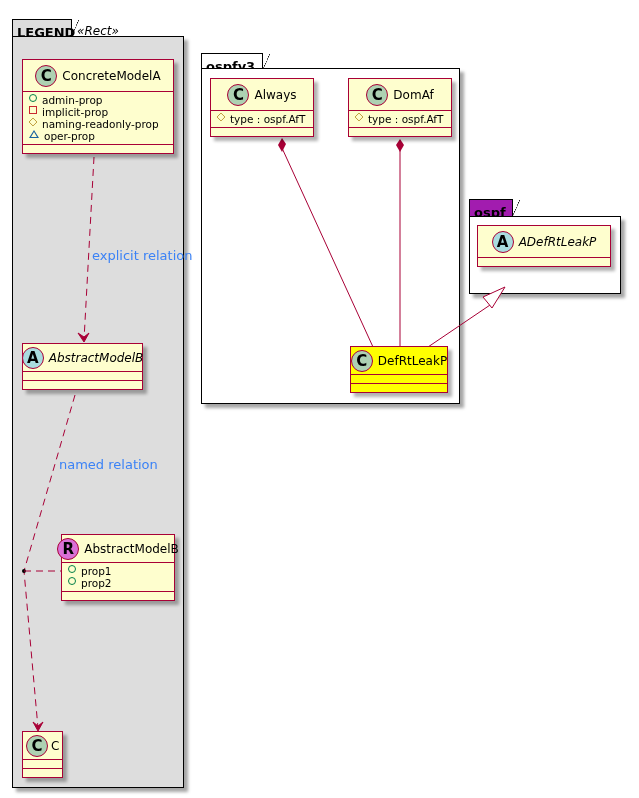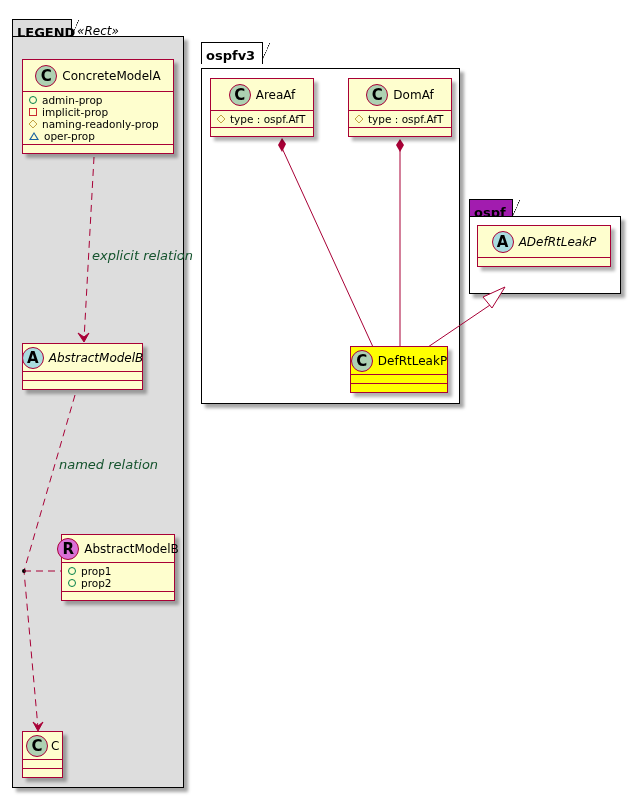--- a/index.html
+++ b/index.html
@@ -13,38 +13,38 @@
   .cls-head{display:flex;align-items:center;justify-content:center;gap:5px;padding:4px 6px;border-bottom:1.5px solid #A80036;height:32px;box-sizing:border-box;font-size:12px;}
   .cls-head.small{height:28px;}
   .badge{width:22px;height:22px;border-radius:50%;border:1px solid #A80036;display:flex;align-items:center;justify-content:center;font-weight:bold;font-size:15px;box-sizing:border-box;flex:0 0 22px;}
   .badge.c{background:#ADD1B2;}
   .badge.a{background:#A9DCDF;}
   .badge.r{background:#DA70D6;}
   .italic{font-style:italic;text-align:center;}
   .attrs{padding:2px 6px;border-bottom:1.5px solid #A80036;font-size:10.5px;line-height:12px;}
   .attrs.empty{height:8px;padding:0;}
   .meth{height:8px;}
-  .attr-row{display:flex;align-items:center;gap:5px;white-space:nowrap;}
+  .attr-row{display:flex;align-items:flex-start;gap:5px;white-space:nowrap;}
   .vis{width:8px;height:8px;display:inline-block;box-sizing:border-box;flex:0 0 8px;}
   .vis.pub{border:1px solid #038048;border-radius:50%;}
   .vis.priv{border:1px solid #C82930;}
   .vis.prot{border:1px solid #B38D22;transform:rotate(45deg) scale(0.8);}
   .vis.pkgv{width:0;height:0;border-left:5px solid transparent;border-right:5px solid transparent;border-bottom:8px solid #1963A0;position:relative;flex:0 0 10px;}
   .vis.pkgv::after{content:"";position:absolute;left:-3px;top:2px;border-left:3px solid transparent;border-right:3px solid transparent;border-bottom:5px solid #FEFECE;}
-  .lbl{position:absolute;font-size:13px;color:#14532d;white-space:nowrap;font-style:italic;}
+  .lbl{position:absolute;font-size:13px;color:#3b82f6;white-space:nowrap;}
   svg.links{position:absolute;left:0;top:0;}
 </style>
 </head>
 <body>
 
 <div class="pkg-tab" style="left:12px;top:19px;width:60px;background:#DDDDDD;">LEGEND</div>
 <div class="pkg-body" style="left:12px;top:36px;width:172px;height:752px;background:#DDDDDD;"></div>
 <div class="abs italic" style="left:12px;top:24px;width:172px;text-align:center;font-size:12px;">«Rect»</div>
 
-<div class="pkg-tab" style="left:201px;top:42px;width:62px;background:#fff;">ospfv3</div>
+<div class="pkg-tab" style="left:201px;top:53px;width:62px;background:#fff;">ospfv3</div>
 <div class="pkg-body" style="left:201px;top:68px;width:259px;height:336px;background:#fff;"></div>
 
 <div class="pkg-tab" style="left:469px;top:199px;width:44px;background:#a21caf;">ospf</div>
 <div class="pkg-body" style="left:469px;top:216px;width:152px;height:78px;background:#fff;"></div>
 
 <svg class="links" width="639" height="798">
   <defs>
     <marker id="openArrow" markerWidth="10" markerHeight="10" refX="5" refY="9" orient="auto">
       <path d="M1,1 L5,9 L9,1 L5,5 Z" fill="#A80036" stroke="#A80036" stroke-width="0.8"></path>
     </marker>
@@ -128,21 +128,21 @@
     <span class="badge c">C</span>
     <span>C</span>
   </div>
   <div class="attrs empty"></div>
   <div class="meth"></div>
 </div>
 
 <div class="cls" style="left:210px;top:78px;width:104px;">
   <div class="cls-head">
     <span class="badge c">C</span>
-    <span>AreaAf</span>
+    <span>Always</span>
   </div>
   <div class="attrs">
     <div class="attr-row">
         <span class="vis prot"></span>
         <span>type : ospf.AfT</span>
       </div>
   </div>
   <div class="meth"></div>
 </div>
 

